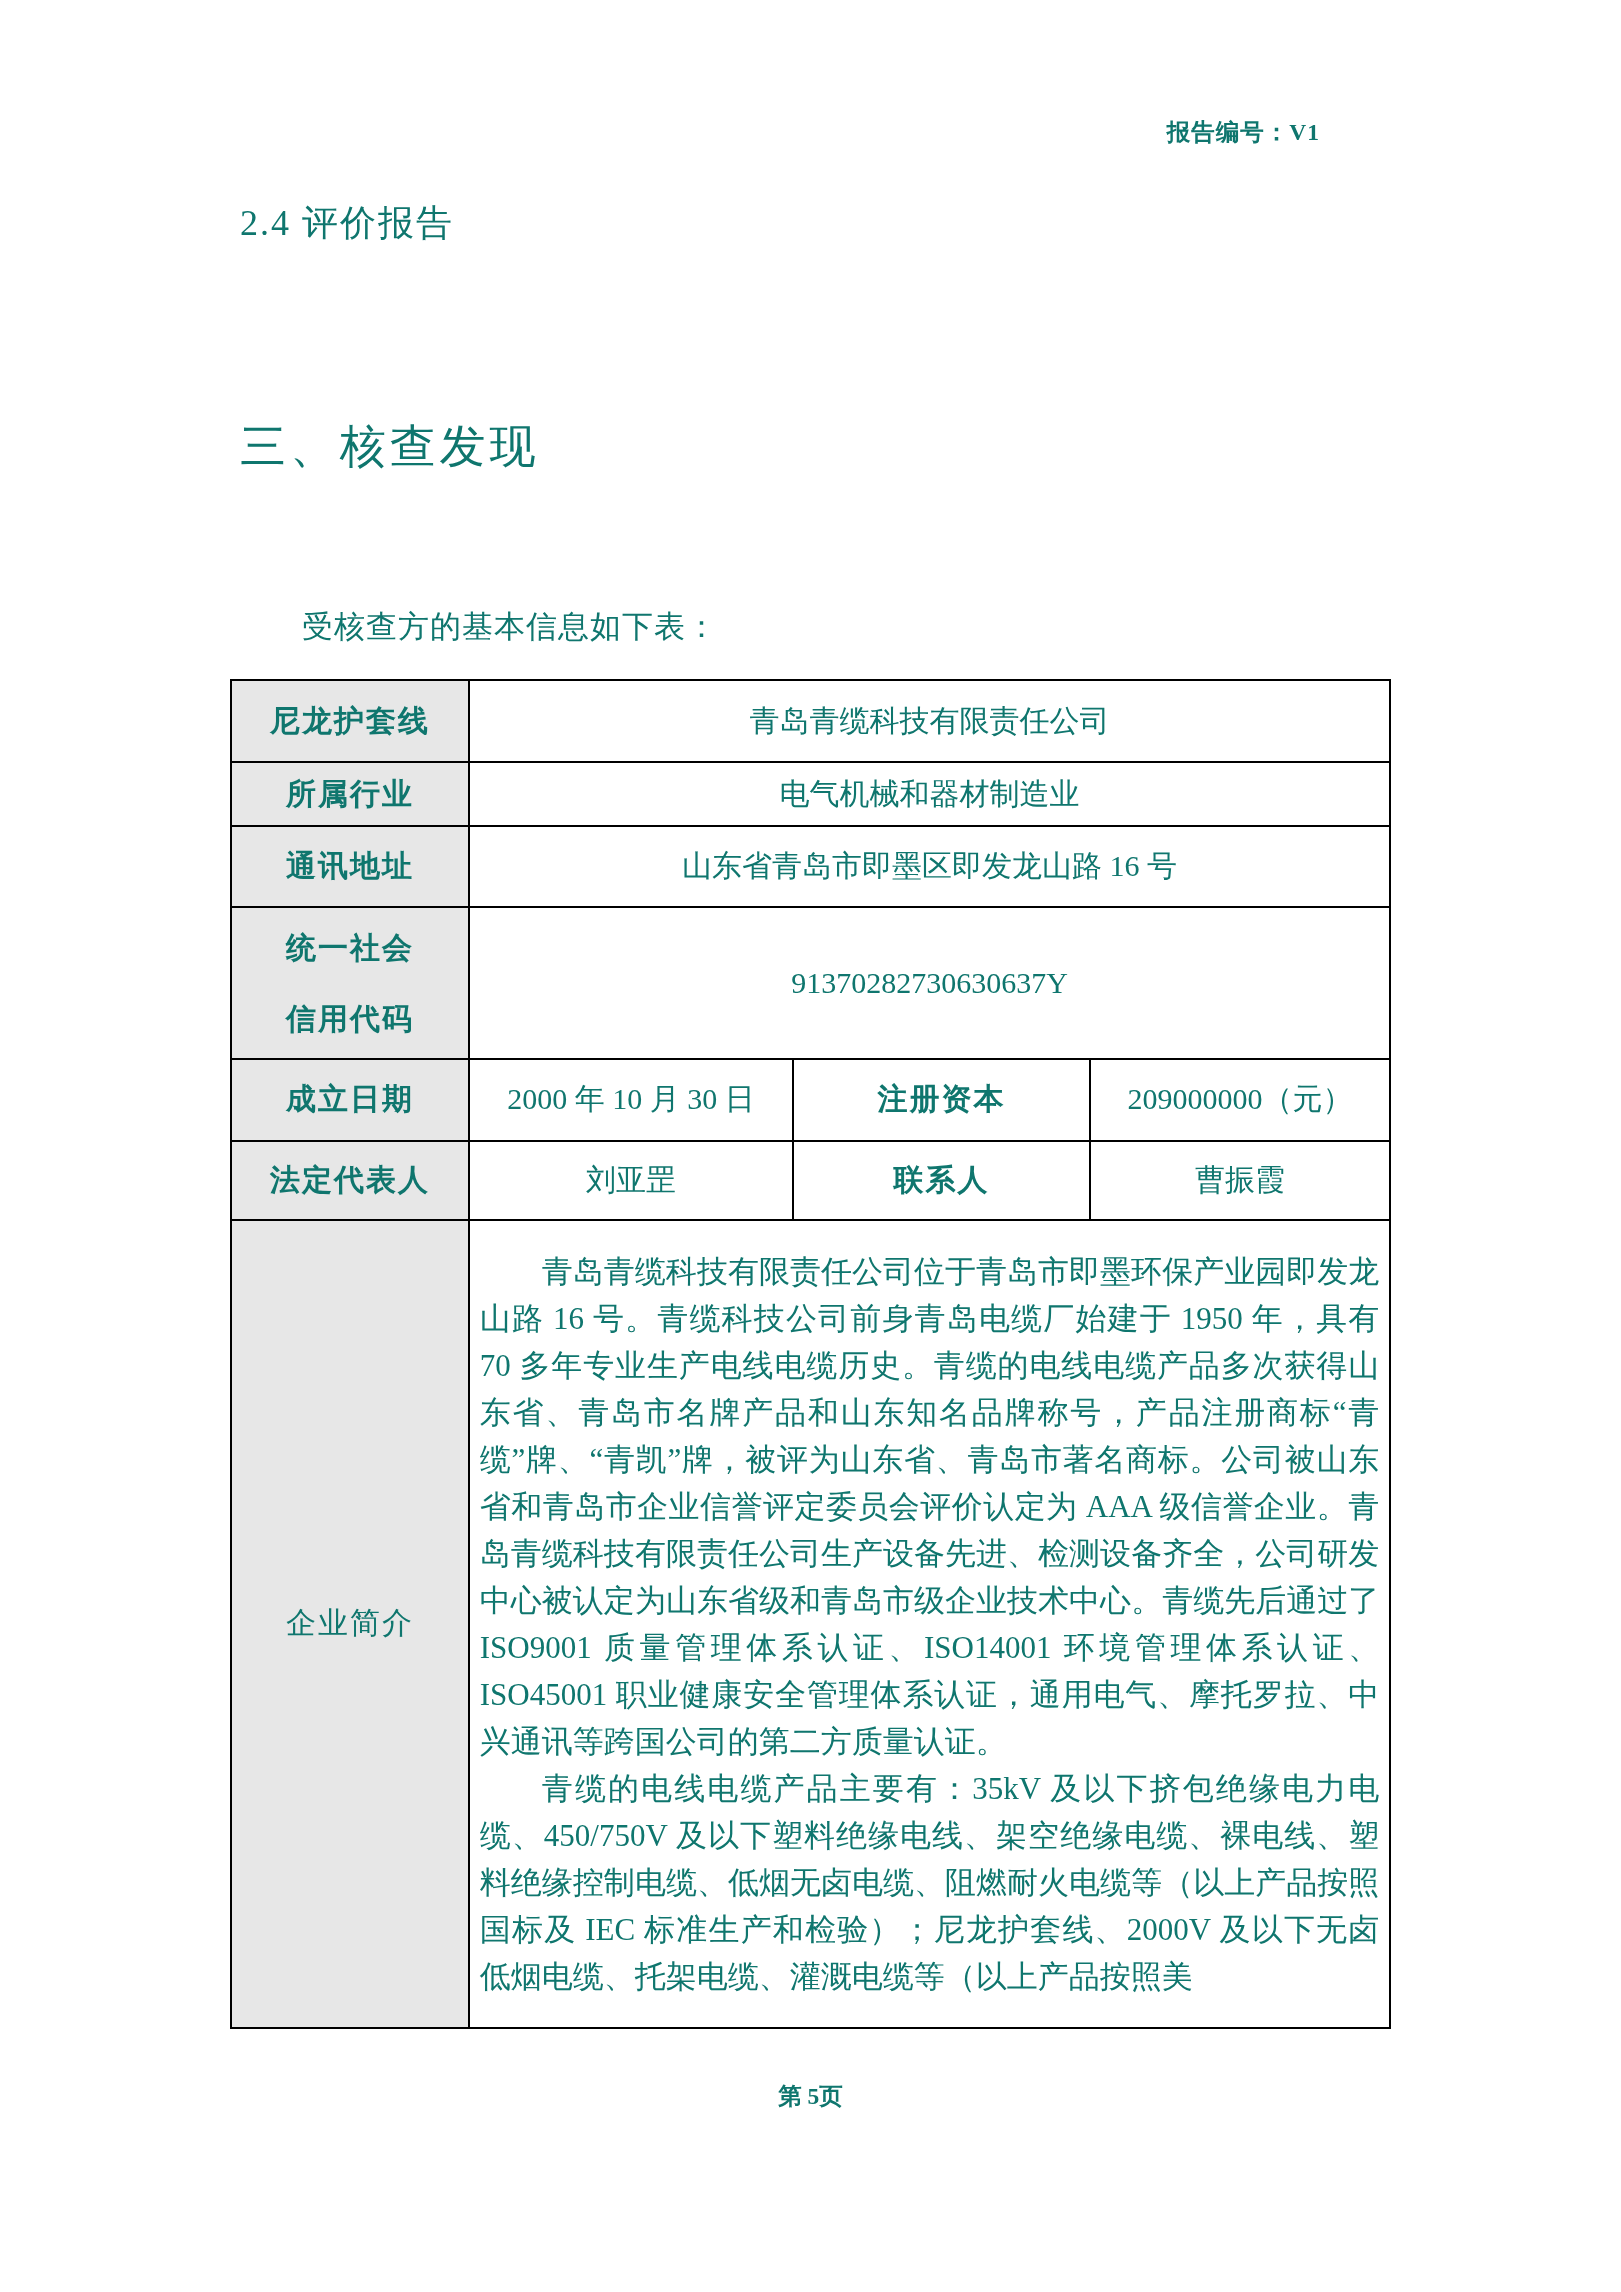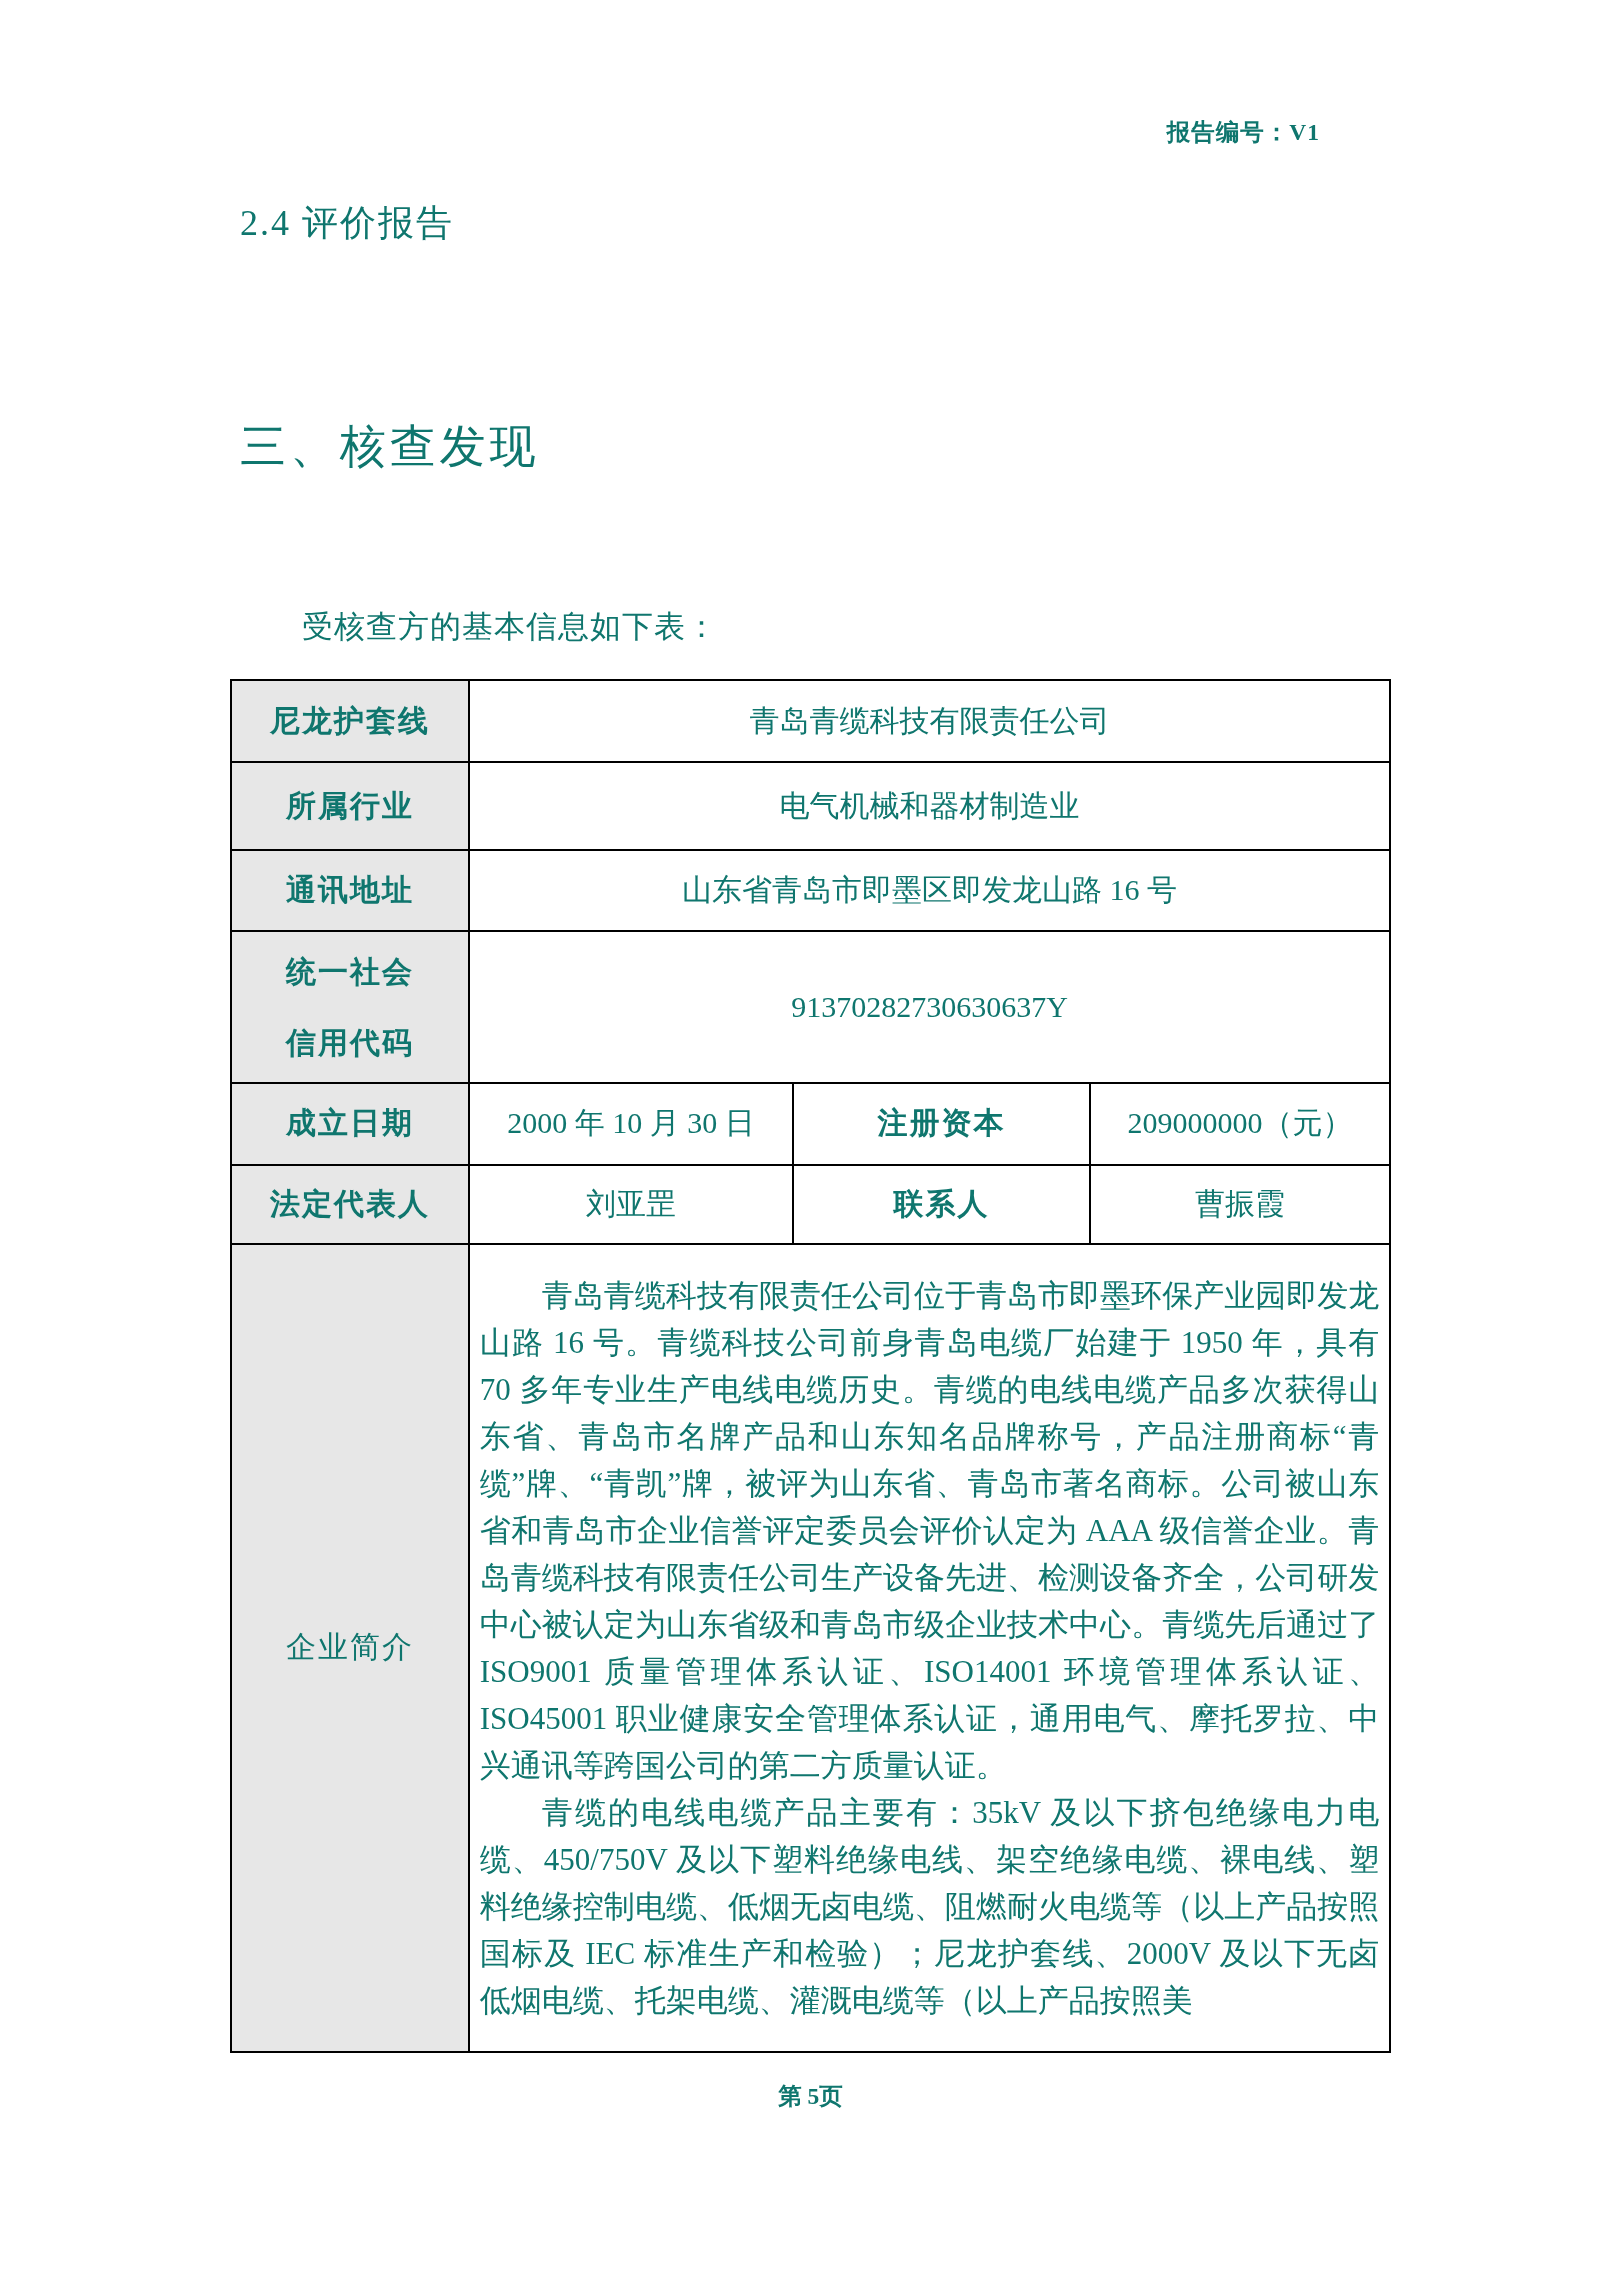--- a/index.html
+++ b/index.html
@@ -151,21 +151,21 @@
       <col style="width:238px">
       <col style="width:324px">
       <col style="width:297px">
       <col style="width:300px">
     </colgroup>
     <tbody>
       <tr style="height:82px;">
         <td class="label-cell">尼龙护套线</td>
         <td class="value-cell" colspan="3">青岛青缆科技有限责任公司</td>
       </tr>
-      <tr style="height:88px;margin-top:12px;">
+      <tr style="height:64px;margin-top:12px;">
         <td class="label-cell">所属行业</td>
         <td class="value-cell" colspan="3">电气机械和器材制造业</td>
       </tr>
       <tr style="height:81px;">
         <td class="label-cell">通讯地址</td>
         <td class="value-cell" colspan="3">山东省青岛市即墨区即发龙山路 16 号</td>
       </tr>
       <tr style="height:142px;">
         <td class="label-cell two-line">统一社会
 信用代码</td>

